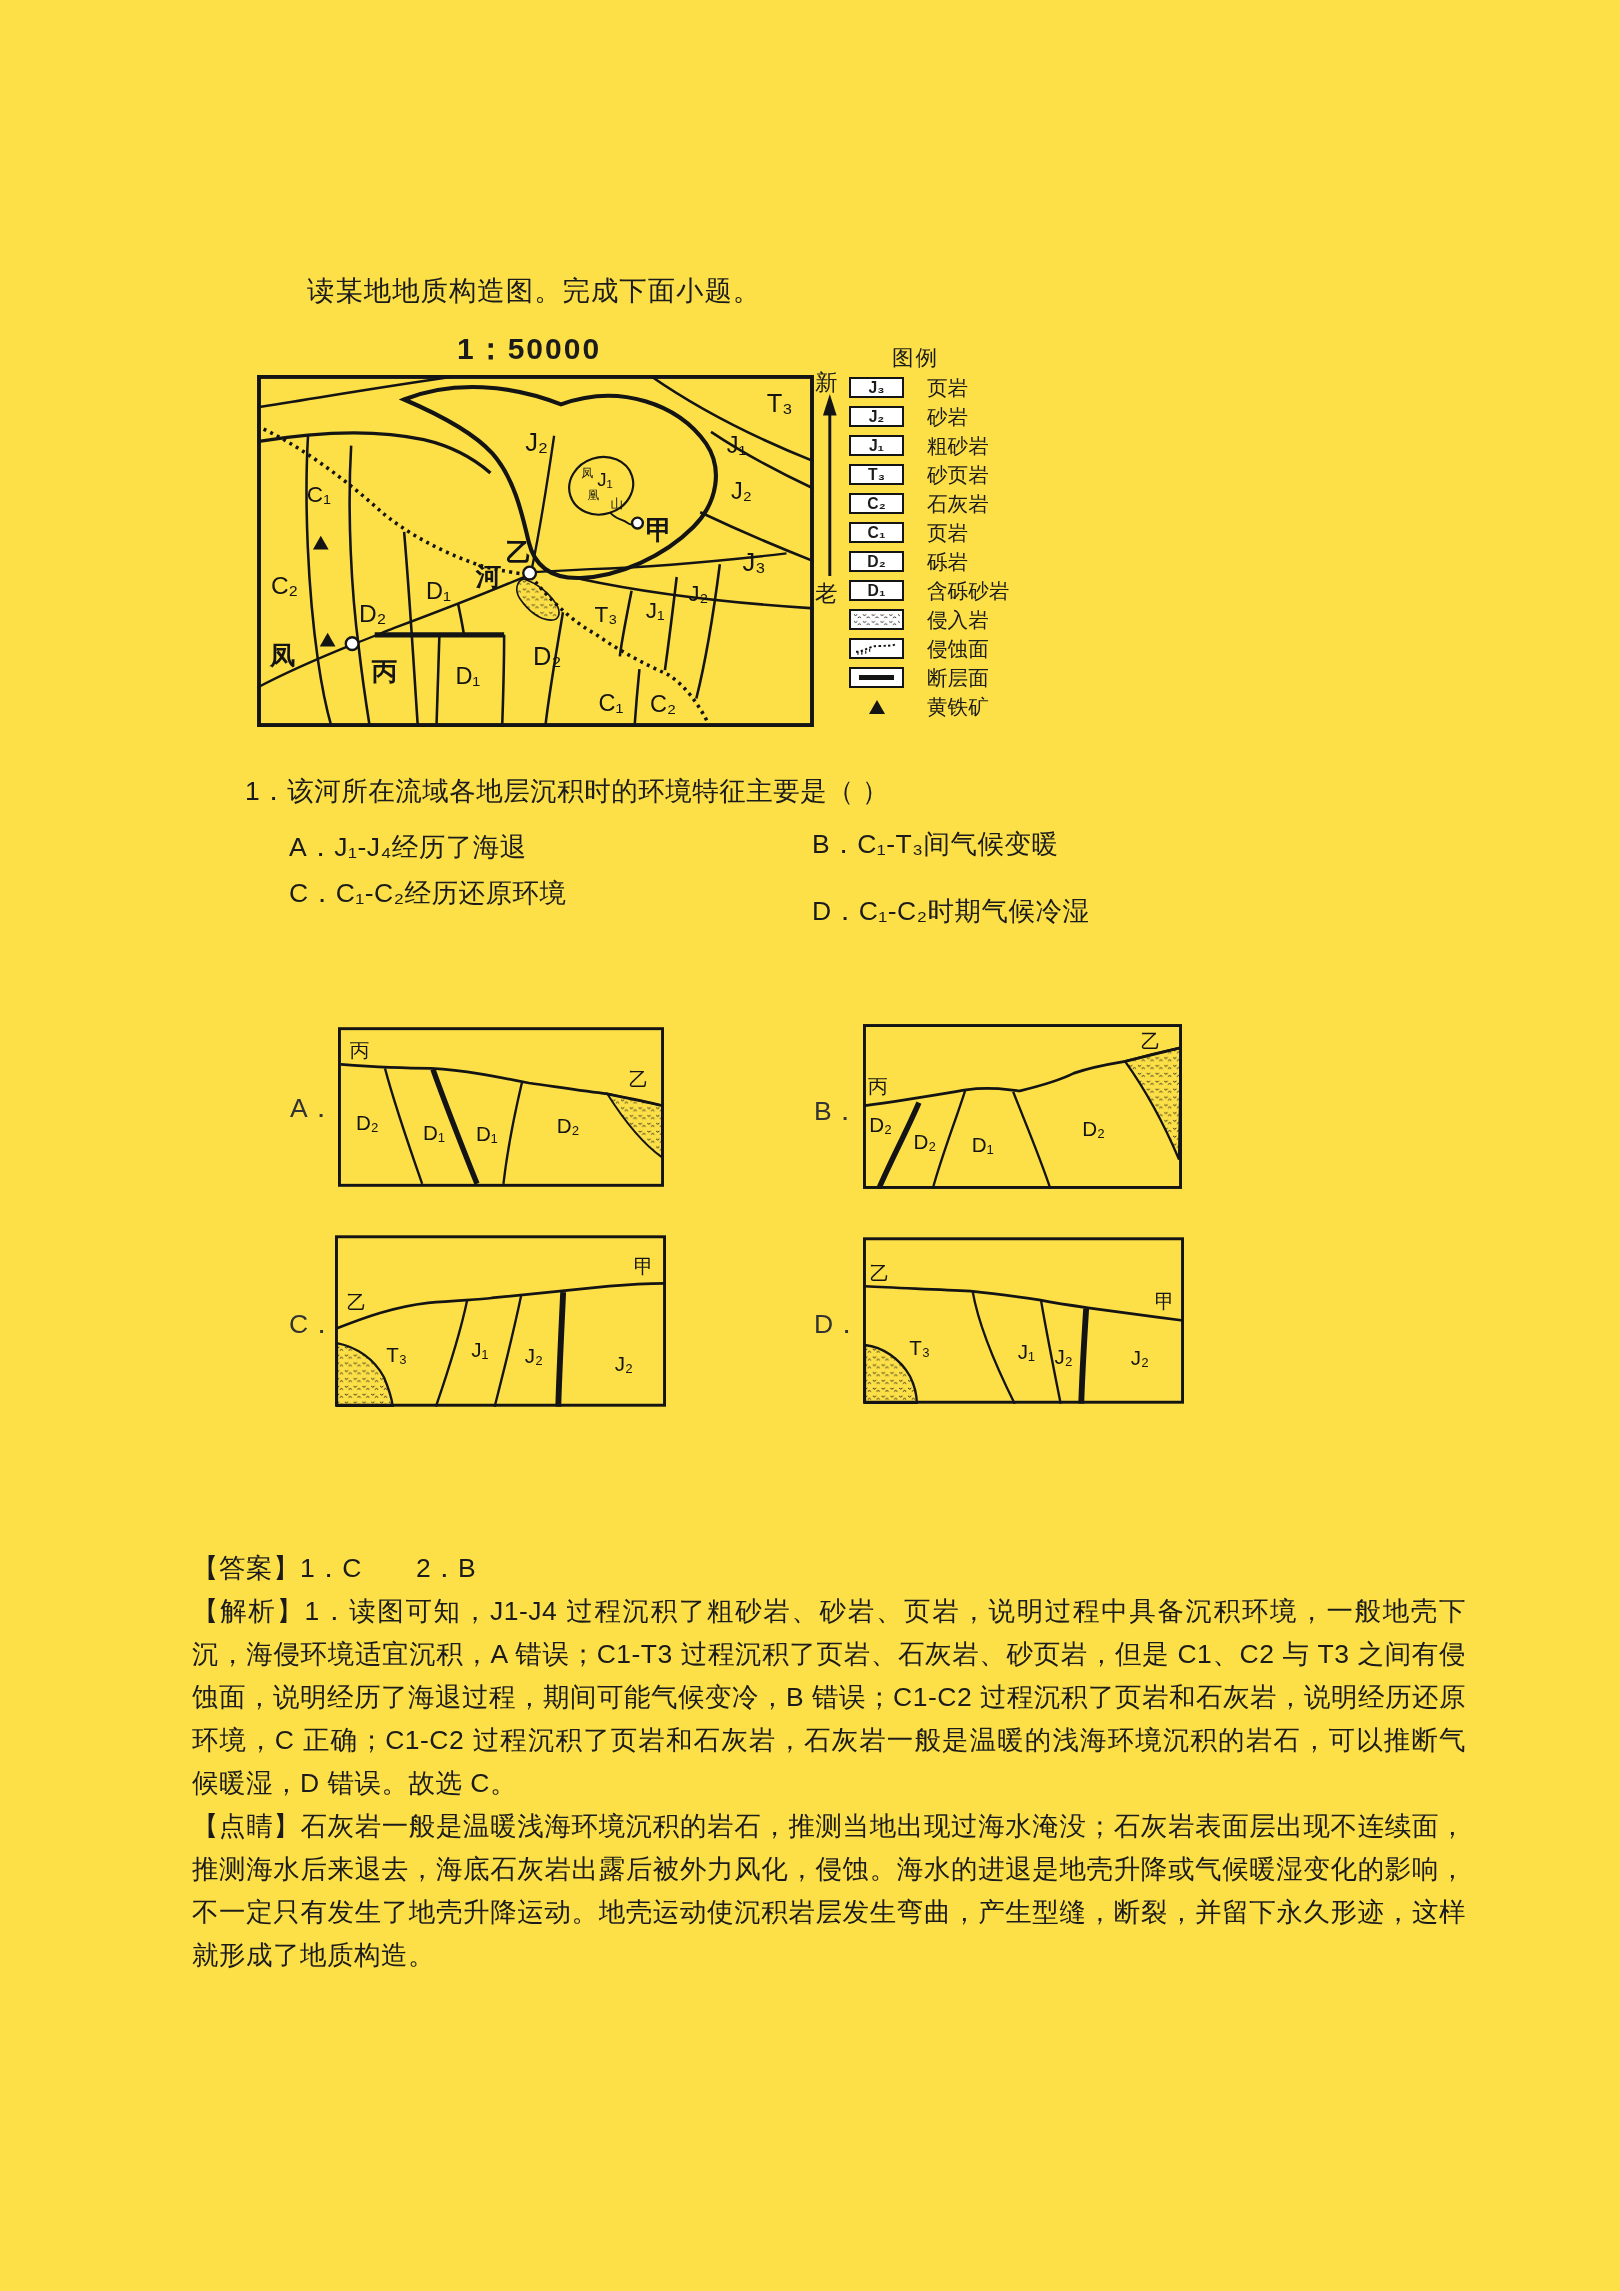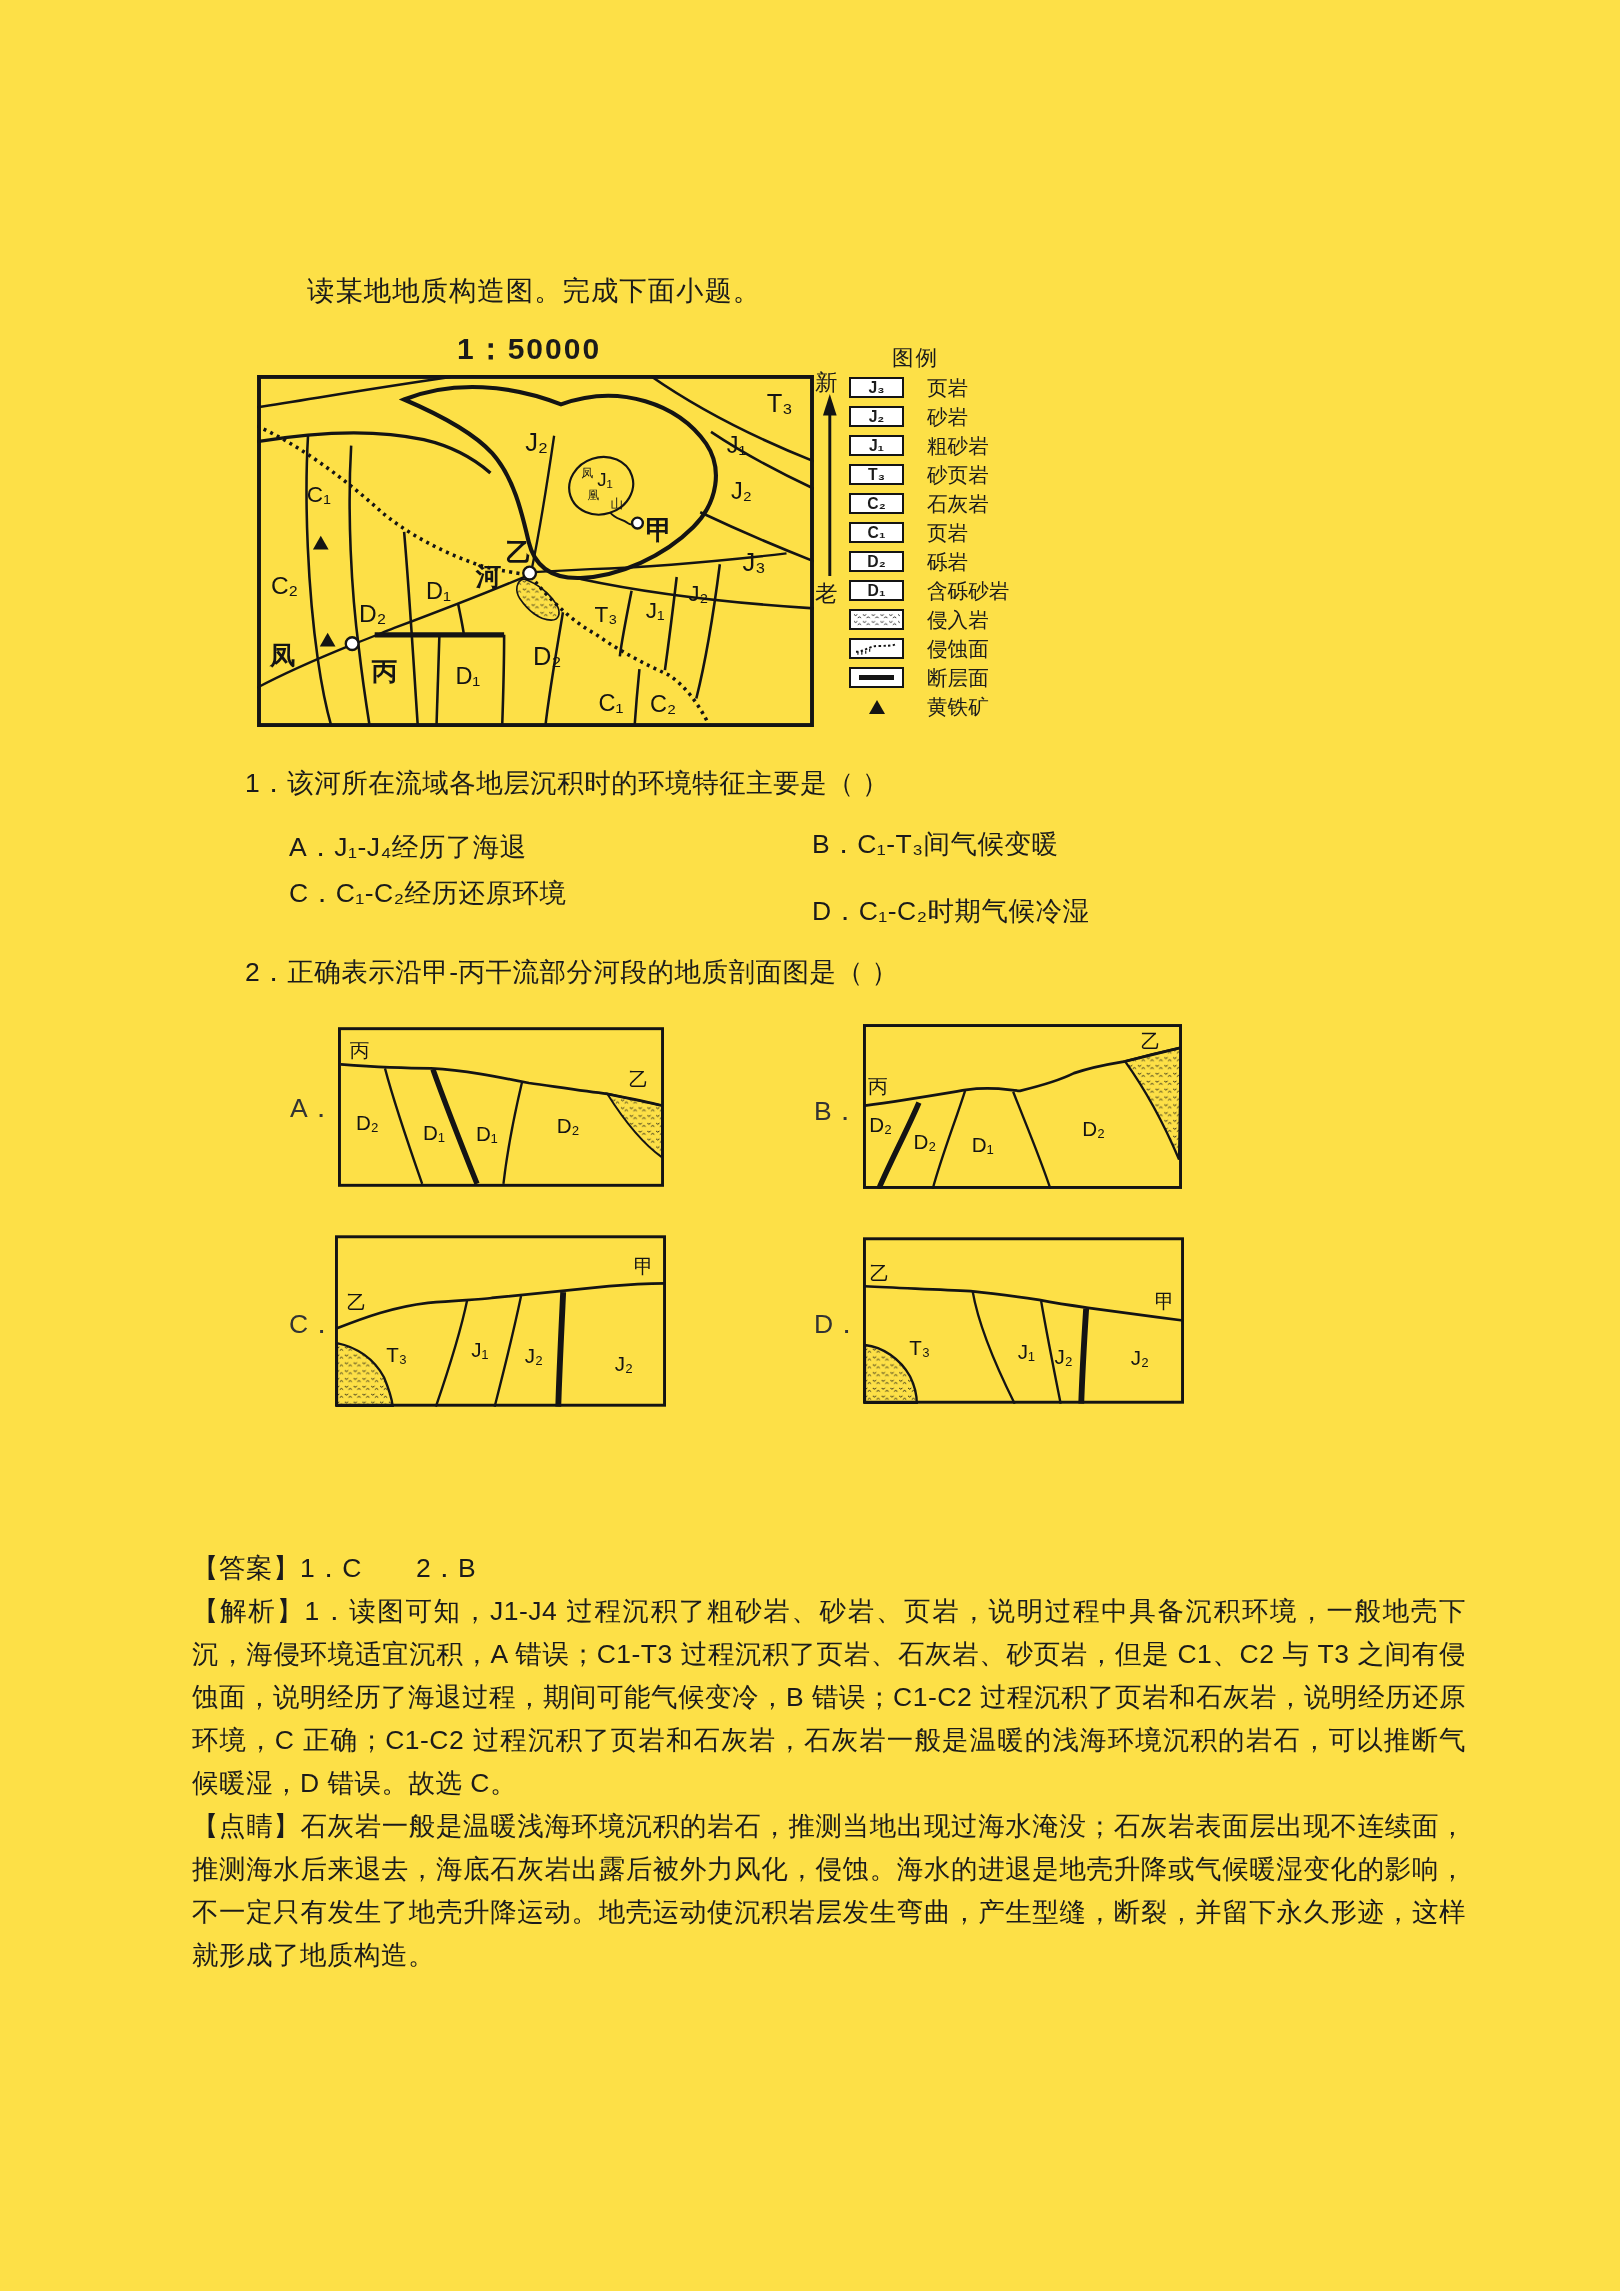--- a/index.html
+++ b/index.html
@@ -1,21 +1,21 @@
 <!DOCTYPE html>
 <html><head>
 <meta charset="utf-8">
 <style>
   html,body{margin:0;padding:0;background:#ffffff;}
   .page{position:relative;width:1620px;height:2292px;background:#fde047;overflow:hidden;
         font-family:"Liberation Sans","DejaVu Sans",sans-serif;color:#1b1b1b;}
   .abs{position:absolute;}
   .intro{font-size:27.4px;letter-spacing:1px;}
   .scale{font-size:30px;font-weight:bold;letter-spacing:2px;}
-  .qline{font-size:26.5px;letter-spacing:0.5px;}
+  .qline{font-size:26.5px;letter-spacing:0.5px;margin-top:8px;}
   .opt{font-size:26.5px;letter-spacing:0.5px;}
   .seckey{font-size:26.5px;color:#333;}
   .ans{font-size:26.5px;line-height:43px;width:1274px;text-align:justify;letter-spacing:0.5px;}
   svg text{fill:#141414;font-family:"Liberation Sans","DejaVu Sans",sans-serif;}
   .mapline{stroke:#141414;fill:none;}
   
   .lg-title{font-size:21.6px;letter-spacing:2px;margin-left:26px;}
   .lg-row{display:flex;align-items:center;height:29px;}
   .lg-box{box-sizing:border-box;width:55px;height:20.6px;border:2.9px solid #141414;display:flex;
           align-items:center;justify-content:center;background:#fff;flex:none;}
@@ -217,21 +217,20 @@
         <span class="lg-label">黄铁矿</span>
       </div>
     </div>
 
   <div class="abs qline" style="left:245px;top:765px;"><span>1．</span><span>该河所在流域各地层沉积时的环境特征主要是（  ）</span></div>
   <div class="abs opt" style="left:289px;top:829px;"><span>A．</span><span>J₁-J₄经历了海退</span></div>
   <div class="abs opt" style="left:812px;top:826px;"><span>B．</span><span>C₁-T₃间气候变暖</span></div>
   <div class="abs opt" style="left:289px;top:875px;"><span>C．</span><span>C₁-C₂经历还原环境</span></div>
   <div class="abs opt" style="left:812px;top:893px;"><span>D．</span><span>C₁-C₂时期气候冷湿</span></div>
 
-  <div class="abs qline" style="left:245px;top:954px;"><span>2．</span><span>正确表示沿甲-丙干流部分河段的地质剖面图是（  ）</span></div>
 
   <div class="abs seckey" style="left:290px;top:1090px;">A．</div>
   <svg class="abs" style="left:338px;top:1027px;" width="326" height="160" viewBox="0 0 333 163">
     <defs>
         <pattern id="spkA" width="9" height="8" patternUnits="userSpaceOnUse">
       <path d="M1,2 q1.7,2.4 3.4,0" stroke="#141414" stroke-width="0.9" fill="none"></path>
       <path d="M4.8,5.6 q1.7,-2.4 3.4,0" stroke="#141414" stroke-width="0.9" fill="none"></path>
         </pattern>
       </defs>
     <path d="M275,68 L331,80 L331,133 C310,118 292,95 275,68 Z" fill="url(#spkA)" stroke="#141414" stroke-width="2"></path>

